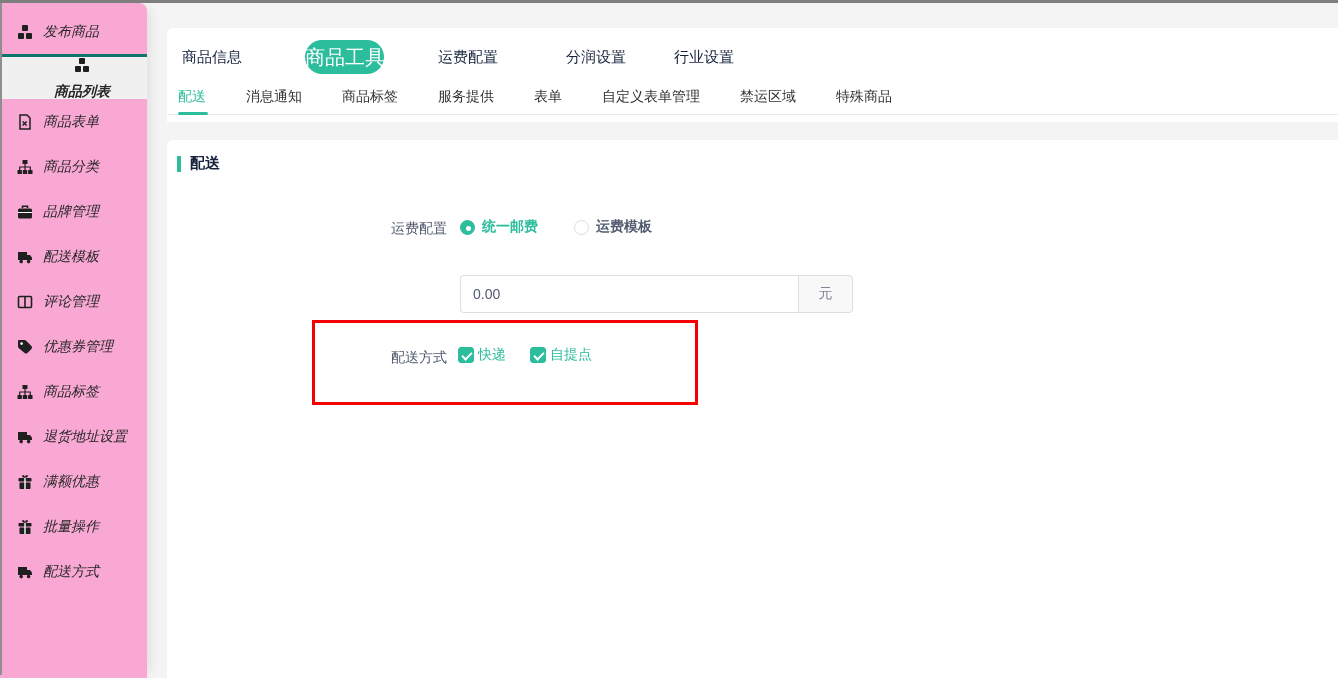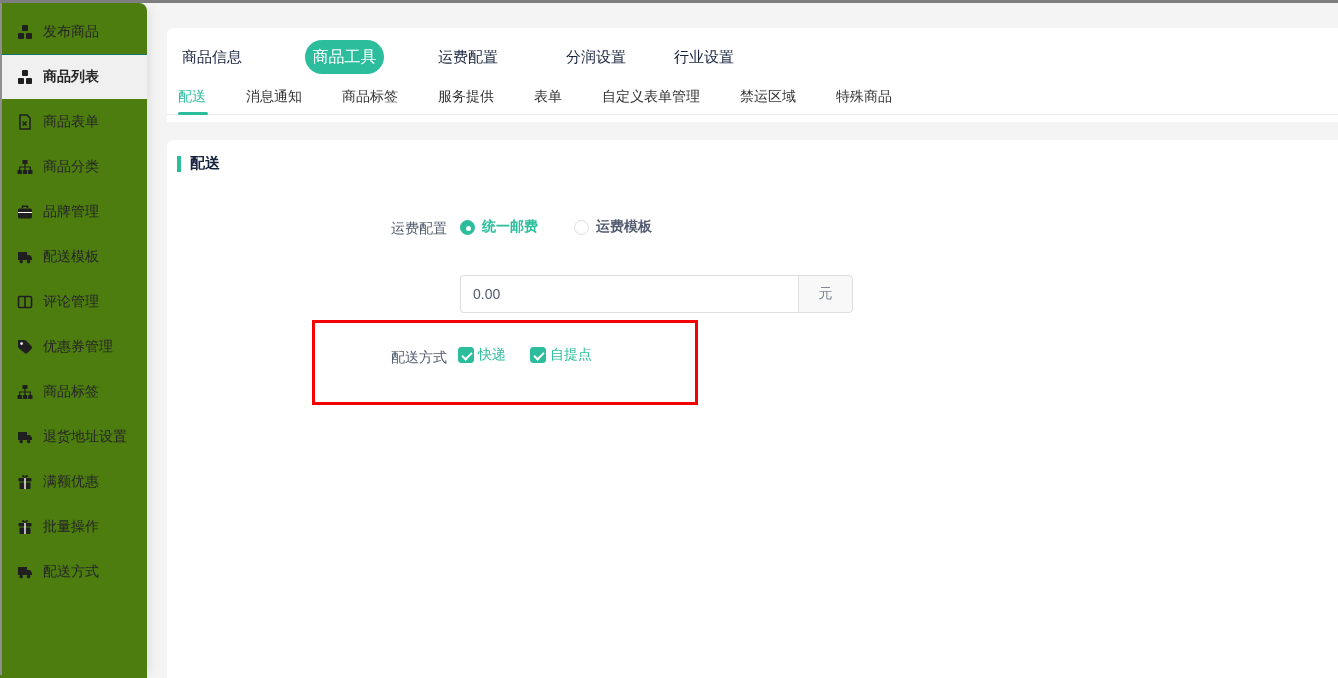--- a/index.html
+++ b/index.html
@@ -5,39 +5,39 @@
   * { margin:0; padding:0; box-sizing:border-box; }
   html,body { width:1338px; height:678px; overflow:hidden;
     font-family:"Liberation Sans","DejaVu Sans",sans-serif; background:#f4f4f4; }
   .stage { position:relative; width:1338px; height:678px; background:#f4f4f4; }
 
   
   .top-strip { position:absolute; left:0; top:0; width:1338px; height:3px; background:#7e7e7e; z-index:30; }
   .left-strip { position:absolute; left:0; top:3px; width:2px; height:672px; background:#8f8f8f; z-index:31; }
 
   
-  .sidebar { position:absolute; left:0; top:3px; width:147px; height:675px; background:#4d7c0f;
-    border-top-right-radius:8px; box-shadow:7px 0 12px -5px rgba(0,0,0,0.10); z-index:5; padding-top:6px; }
+  .sidebar { position:absolute; left:0; top:3px; width:147px; height:675px; background:#f9a8d4;
+    border-top-right-radius:8px; box-shadow:7px 0 12px -5px rgba(0,0,0,0.10); z-index:5; padding-top:6px;font-style:italic; }
   .side-item { height:45px; display:flex; align-items:center; padding-left:17px; gap:10px;
     font-size:14px; color:#262626; cursor:pointer; white-space:nowrap; }
-  .side-item.active { background:#f0f0f0; font-weight:bold; border-top:1px solid #0f766e; }
+  .side-item.active { background:#f0f0f0; font-weight:bold; border-top:3px solid #0f766e;flex-direction:column; }
   .side-item .icon { width:16px; height:16px; flex:0 0 16px; color:#1f1f1f; }
   .side-item .icon svg { width:16px; height:16px; display:block; fill:currentColor; }
 
   
   .header-panel { position:absolute; left:167px; top:28px; width:1171px; height:94px;
     background:#fff; border-top-left-radius:6px; z-index:4; }
   .tabs-row { position:absolute; left:13px; top:12px; height:34px; display:flex; align-items:center; }
   .main-tab { font-size:15px; color:#17233d; line-height:34px; cursor:pointer; text-align:center; white-space:nowrap; }
   .main-tab:nth-child(1){ width:64px; margin-right:61px; }
   .main-tab:nth-child(2){ width:79px; margin-right:52px; }
   .main-tab:nth-child(3){ width:64px; margin-right:64px; }
   .main-tab:nth-child(4){ width:64px; margin-right:44px; }
   .main-tab:nth-child(5){ width:64px; }
-  .main-tab.active { background:#2bbd9c; color:#fff; border-radius:17px; height:34px; font-size:16px; }
+  .main-tab.active { background:#2bbd9c; color:#fff; border-radius:17px; height:34px; font-size:20px; }
   .subtabs-row { position:absolute; left:0; top:56px; width:1171px; height:31px;
     border-bottom:1px solid #e8eaec; display:flex; align-items:center; padding-left:11px; }
   .sub-tab { position:relative; font-size:14px; color:#333; margin-right:40px; cursor:pointer;
     height:31px; line-height:24px; white-space:nowrap; }
   .sub-tab.active { color:#2bbd9c; }
   .sub-tab.active::after { content:""; position:absolute; left:0; right:-2px; bottom:0; height:3px;
     background:#2bbd9c; border-radius:2px; }
 
   
   .content-panel { position:absolute; left:167px; top:140px; width:1171px; height:538px;

